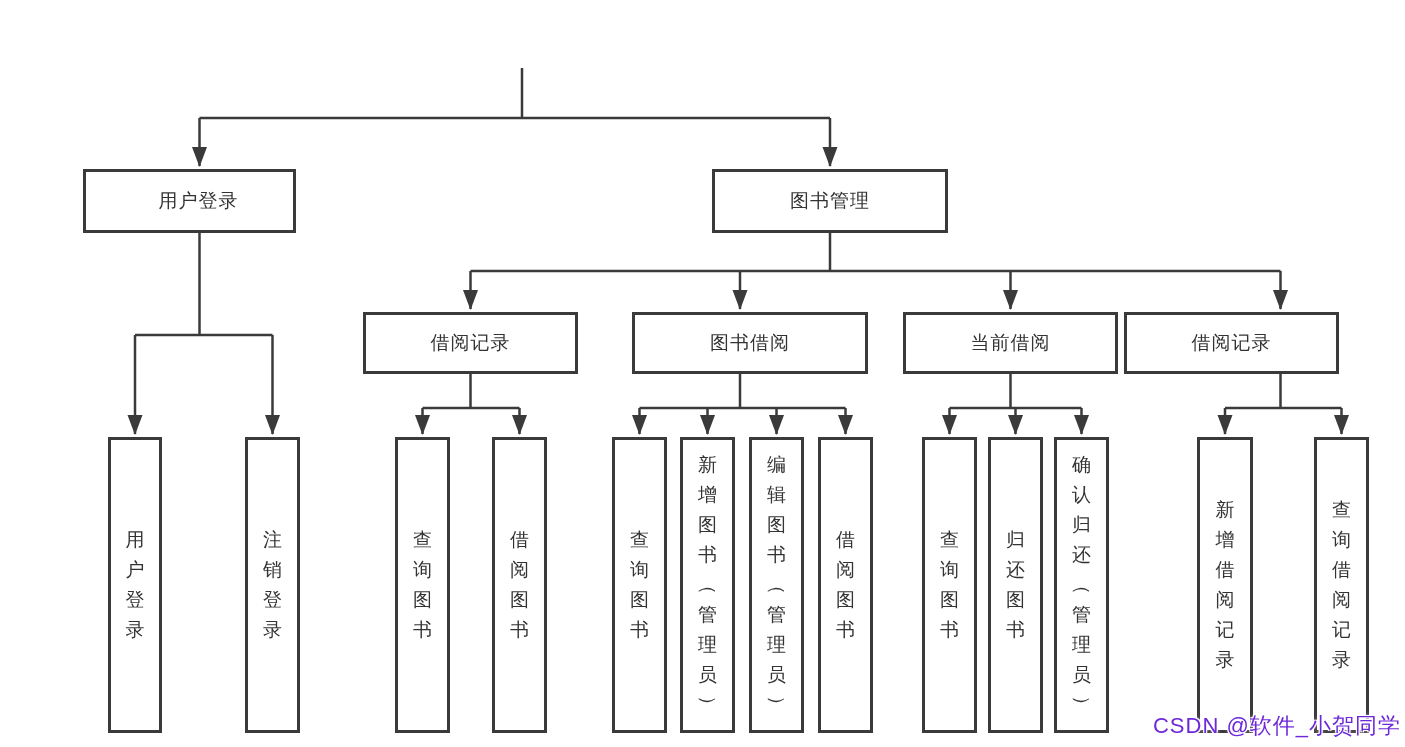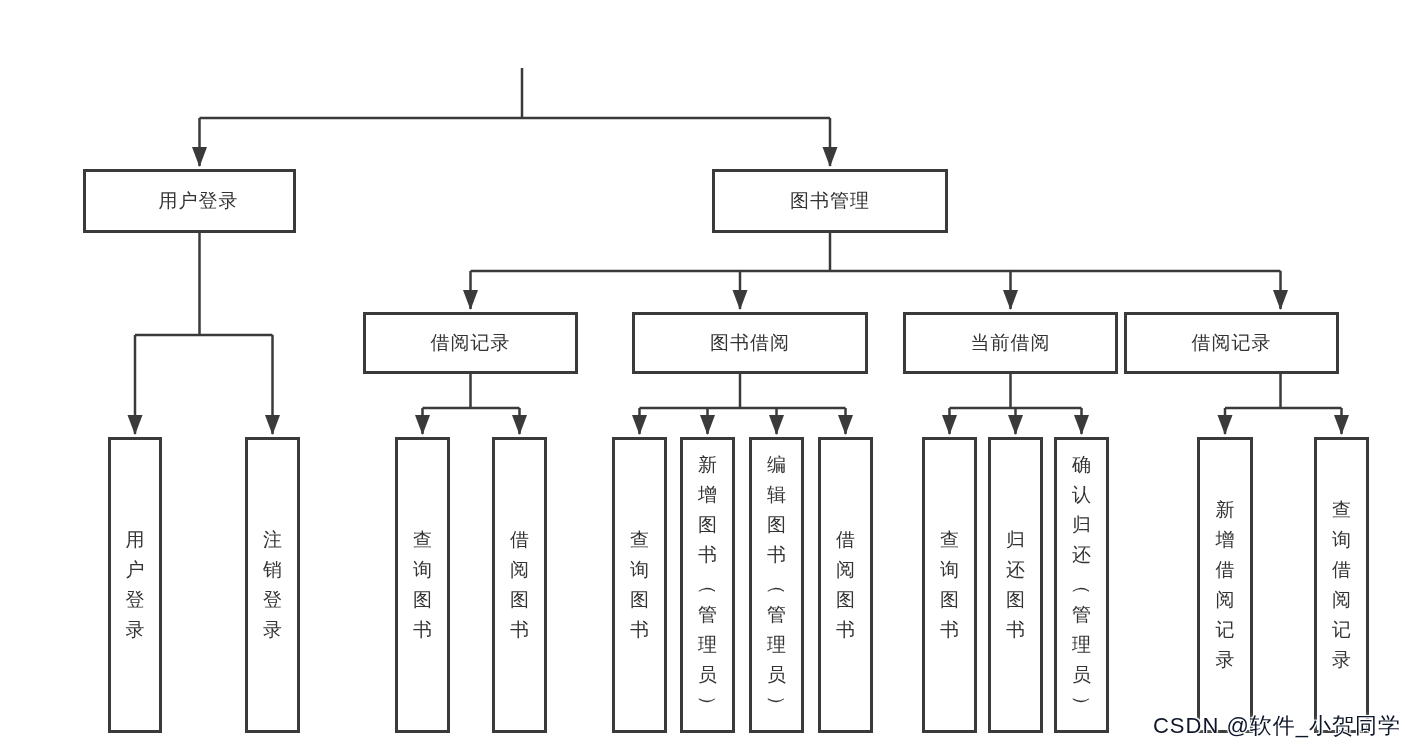--- a/index.html
+++ b/index.html
@@ -37,21 +37,21 @@
     text-align:center;
     font-size:19px;
     color:#333333;
   }
   .vchar.rot{transform:rotate(90deg);}
   #watermark{
     position:absolute;
     right:4px;top:711px;
     z-index:3;
     font-size:22px;
-    color:#0f172a;
+    color:#6d28d9;
     letter-spacing:1px;
     text-shadow:-1px -1px 0 #fff,1px -1px 0 #fff,-1px 1px 0 #fff,1px 1px 0 #fff,0 0 4px #fff;
     white-space:nowrap;
   }
 </style>
 </head>
 <body>
 
 <div id="stage">
 

